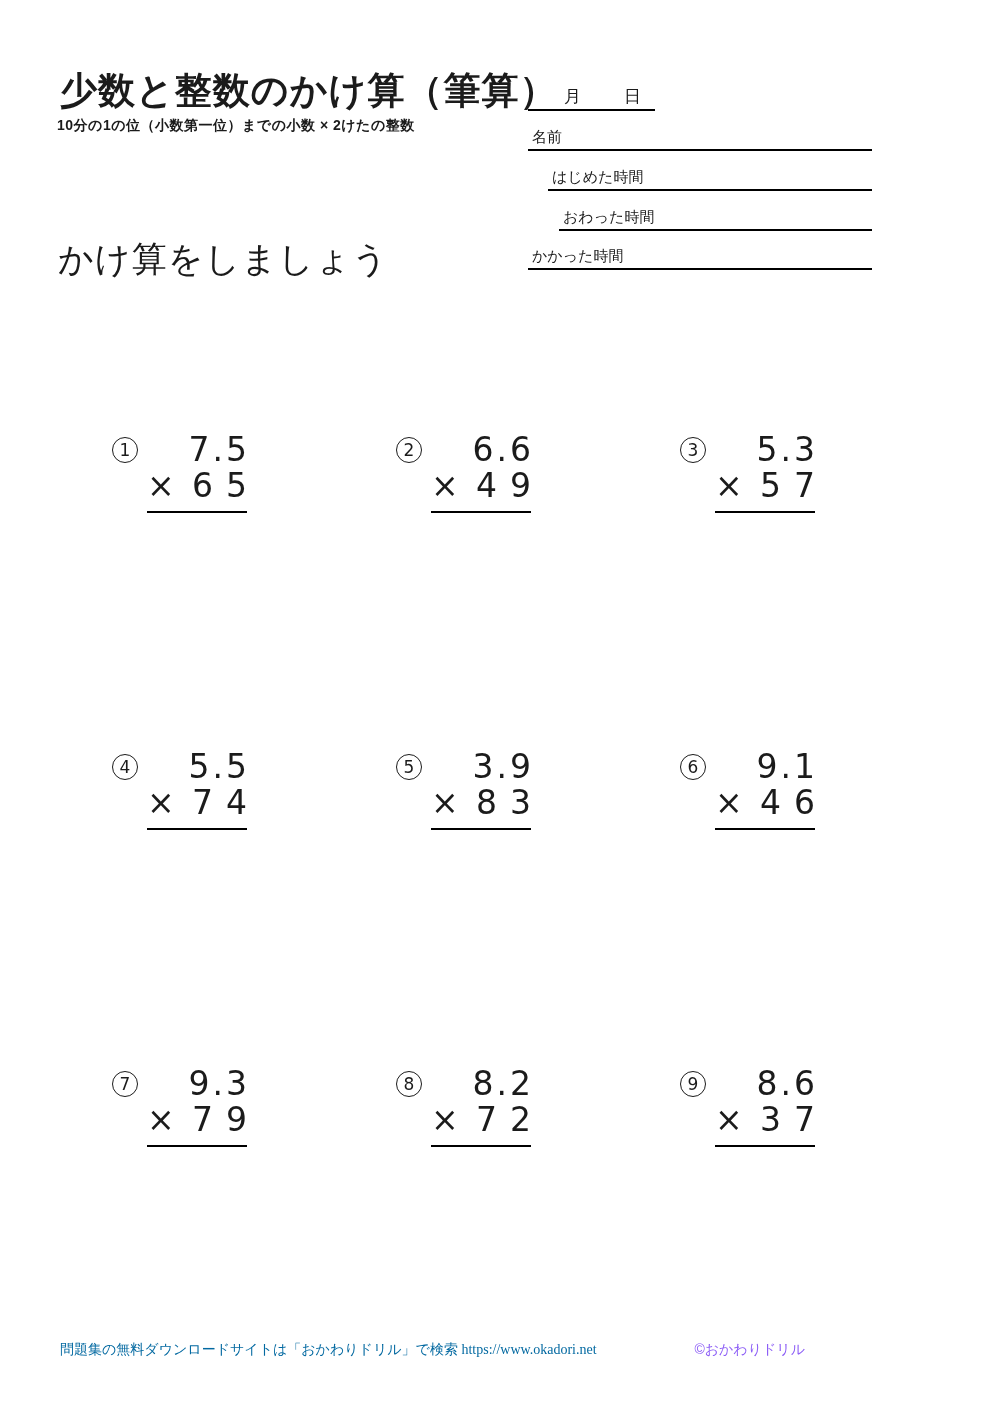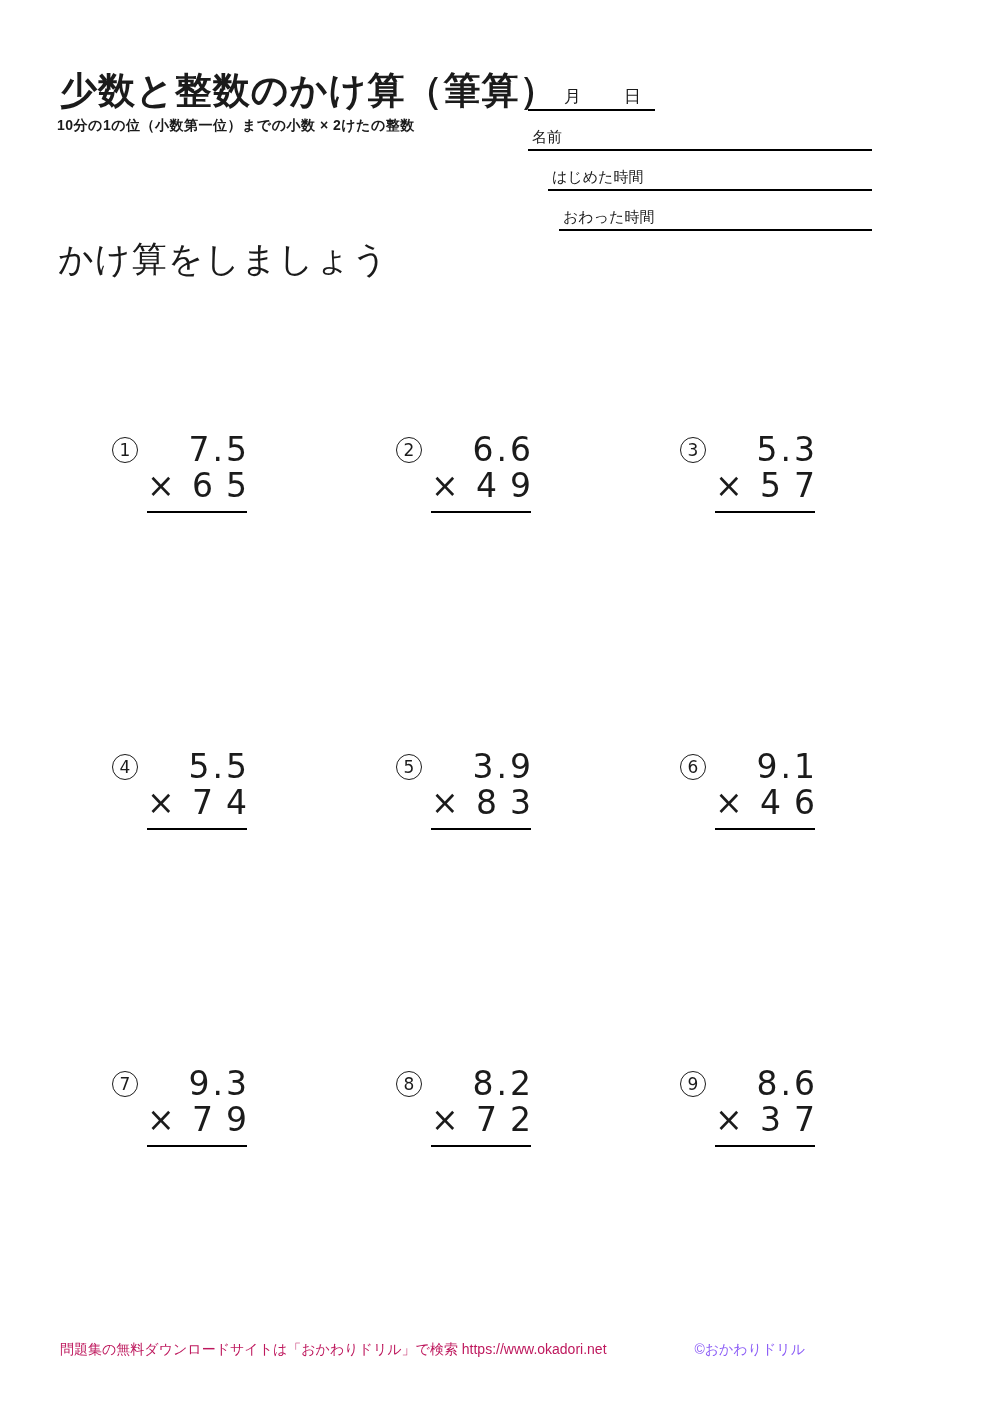--- a/index.html
+++ b/index.html
@@ -54,21 +54,21 @@
     text-align:right; font-size:33px; line-height:36px;
     letter-spacing:3px; margin-right:-3px; white-space:nowrap;
   }
   .bottom-row {
     display:flex; justify-content:space-between; align-items:baseline;
     font-size:33px; line-height:36px;
   }
   .digits { letter-spacing:13px; margin-right:-13px; white-space:nowrap; }
 
   
-  .footer-left  { position:absolute; left:60px;  top:1341px; font-size:14px; color:#be185d; white-space:nowrap; }
+  .footer-left  { position:absolute; left:60px;  top:1341px; font-size:14px; color:#0369a1; white-space:nowrap;font-family:Liberation Serif, serif; }
   .footer-right { position:absolute; right:67px; top:1341px; font-size:14px; color:#8b5cf6; white-space:nowrap; }
 </style>
 </head>
 <body>
 
 <div class="page">
 
   <div class="title">少数と整数のかけ算（筆算）</div>
   <div class="subtitle">10分の1の位（小数第一位）までの小数 × 2けたの整数</div>
   <div class="instruction">かけ算をしましょう</div>
@@ -79,20 +79,23 @@
   </div>
   <div class="form-row row-name">
     <span class="form-label">名前</span>
   </div>
   <div class="form-row row-start">
     <span class="form-label">はじめた時間</span>
   </div>
   <div class="form-row row-end">
     <span class="form-label">おわった時間</span>
   </div>
+  <div class="form-row row-elapsed">
+    <span class="form-label">かかった時間</span>
+  </div>
 
   <div class="problem p-c1 p-r1">
     <div class="circle">
         <span>1</span>
       </div>
     <div class="work">
       <div class="top-num">7.5</div>
       <div class="bottom-row">
         <span class="times">×</span>
         <span class="digits">65</span>

